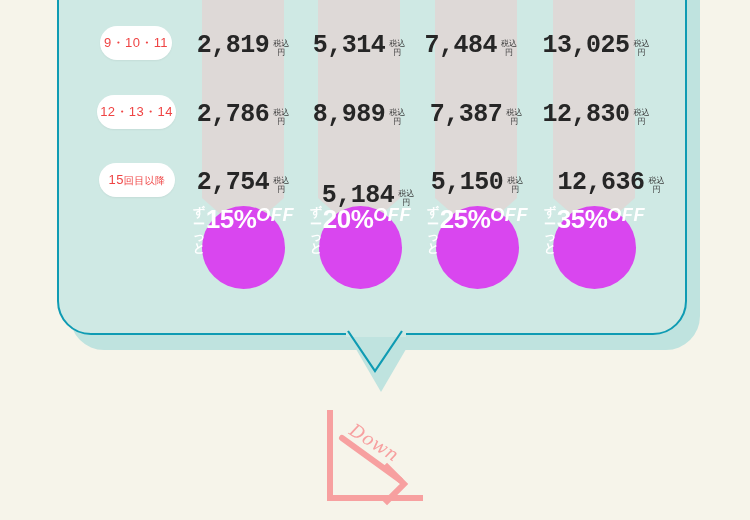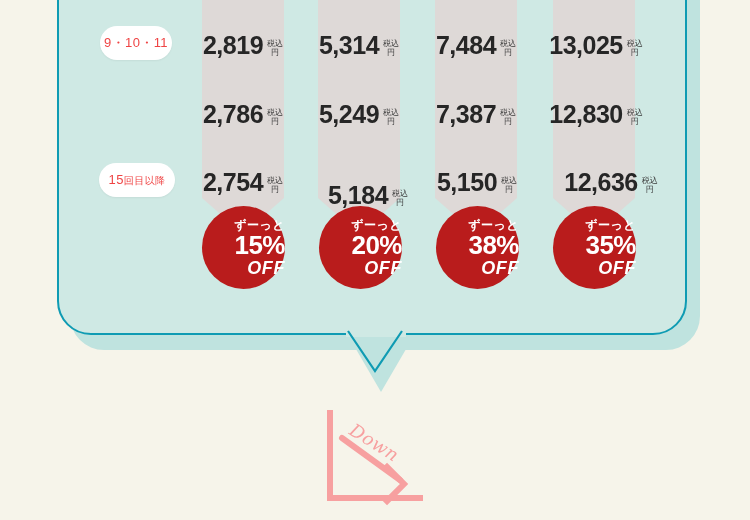--- a/index.html
+++ b/index.html
@@ -131,21 +131,21 @@
   
   .price {
     position: absolute;
     display: flex;
     align-items: flex-end;
     justify-content: center;
     white-space: nowrap;
   }
 
   .price-num {
-    font-family: Liberation Sans, sans-serif;
+    font-family: Liberation Mono, monospace;
     font-weight: 700;
     font-size: 25px;
     letter-spacing: -0.5px;
     color: #262626;
     line-height: 1;
   }
 
   .price-unit {
     display: inline-block;
     margin-left: 4px;
@@ -157,25 +157,25 @@
   }
 
   .price-unit span { display: block; }
 
   
   .badge {
     position: absolute;
     width: 83px;
     height: 83px;
     border-radius: 50%;
-    background: #b91c1c;
+    background: #d946ef;
     color: #ffffff;
     display: flex;
-    flex-direction: column;
-    align-items: flex-end;
+    flex-direction: row;
+    align-items: flex-start;
     justify-content: center;
     line-height: 1;
   }
 
   .badge-top {
     font-size: 12px;
     font-weight: 700;
     letter-spacing: 0.5px;
     margin-bottom: 1px;
   }
@@ -259,47 +259,50 @@
   </div>
 
   <div class="price" style="left:318px; top:28px; width:82px; height:30px;">
     <span class="price-num">5,314</span>
     <span class="price-unit">
       <span>税込</span>
       <span>円</span>
     </span>
   </div>
 
-  <div class="price" style="left:435px; top:28px; width:82px; height:30px;">
+  <div class="price" style="left:435px; top:28px; width:82px; height:30px;justify-content:flex-end;">
     <span class="price-num">7,484</span>
     <span class="price-unit">
       <span>税込</span>
       <span>円</span>
     </span>
   </div>
 
   <div class="price" style="left:548px; top:28px; width:96px; height:30px;">
     <span class="price-num">13,025</span>
     <span class="price-unit">
       <span>税込</span>
       <span>円</span>
     </span>
   </div>
 
+  <div class="pill" style="left:97px; top:95px; width:79px;">
+    <span class="pill-text">12・13・14</span>
+  </div>
 
   <div class="price" style="left:202px; top:97px; width:82px; height:30px;">
     <span class="price-num">2,786</span>
     <span class="price-unit">
       <span>税込</span>
       <span>円</span>
     </span>
   </div>
 
   <div class="price" style="left:318px; top:97px; width:82px; height:30px;">
-    <span class="price-num">5,249</span>
+    <span class="price-num">8,989</span>
     <span class="price-unit">
       <span>税込</span>
       <span>円</span>
     </span>
   </div>
 
   <div class="price" style="left:435px; top:97px; width:82px; height:30px;">
     <span class="price-num">7,387</span>
     <span class="price-unit">
       <span>税込</span>
@@ -358,21 +361,21 @@
   </div>
 
   <div class="badge" style="left:319px; top:206px;">
     <span class="badge-top">ずーっと</span>
     <span class="badge-pct">20%</span>
     <span class="badge-off">OFF</span>
   </div>
 
   <div class="badge" style="left:436px; top:206px;">
     <span class="badge-top">ずーっと</span>
-    <span class="badge-pct">38%</span>
+    <span class="badge-pct">25%</span>
     <span class="badge-off">OFF</span>
   </div>
 
   <div class="badge" style="left:553px; top:206px;">
     <span class="badge-top">ずーっと</span>
     <span class="badge-pct">35%</span>
     <span class="badge-off">OFF</span>
   </div>
 
   <svg class="tail-wrap" viewBox="0 0 750 520">

